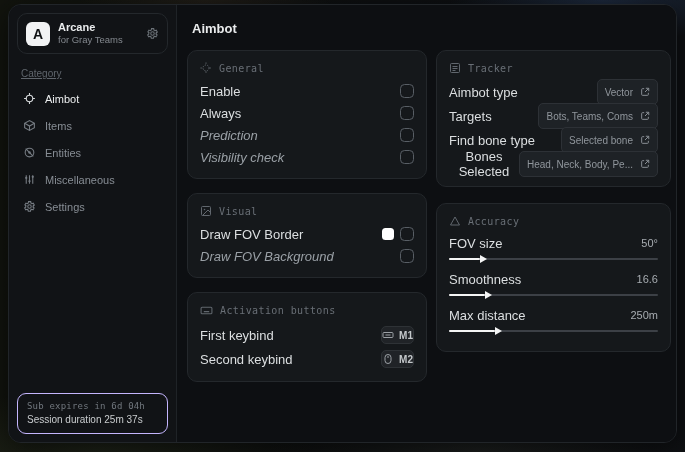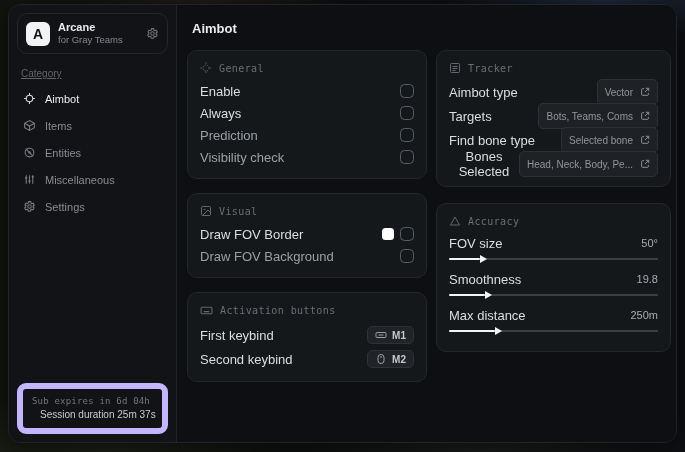--- a/index.html
+++ b/index.html
@@ -47,24 +47,24 @@
   .nav { display:flex; flex-direction:column; }
   .nav-item {
     display:flex; align-items:center; gap:9px; padding:7px 6px; border-radius:7px;
     font-size:11px; color:#878d94; cursor:default;
   }
   .nav-item.active { color:#eceeef; }
   .nav-item .nico { display:flex; align-items:center; color:#767c83; }
   .nav-item.active .nico { color:#d9dcde; }
 
   .session-card {
-    margin-top:auto; border:6px solid #c4b5fd; border-radius:9px; padding:7px 9px 8px 9px;
+    margin-top:auto; border:1px solid #c4b5fd; border-radius:9px; padding:7px 9px 8px 9px;
   }
   .session-line1 { font-family:"DejaVu Sans Mono", monospace; font-size:9px; color:#71777e; letter-spacing:0.2px; margin-bottom:3px; white-space:nowrap; }
-  .session-line2 { font-size:10px; color:#c9ccce; white-space:nowrap;margin-left:8px; }
+  .session-line2 { font-size:10px; color:#c9ccce; white-space:nowrap; }
 
   
   .main { flex:1; padding:12px 5px 0 10px; background:#0d0f12; }
   .page-title { font-size:13px; font-weight:700; color:#e9ebec; margin:4px 0 14px 5px; }
 
   .columns { display:flex; gap:9px; align-items:flex-start; }
   .col-left { width:240px; flex:0 0 240px; display:flex; flex-direction:column; gap:14px; }
   .col-right { flex:1; display:flex; flex-direction:column; gap:16px;text-align:center; }
 
   .card {
@@ -75,40 +75,40 @@
     display:flex; align-items:center; gap:7px;
     font-family:"DejaVu Sans Mono", monospace; font-size:10px; color:#696f76;
     letter-spacing:0.4px; margin:2px 0 6px 0;
   }
   .card-header .cico { display:flex; align-items:center; color:#61676e; }
 
   .row {
     display:flex; align-items:center; justify-content:space-between; height:22px;
   }
   .row-label { font-size:13px; color:#dcdfe1; }
-  .row-label.dim { color:#9aa0a6; }
+  .row-label.dim { color:#9aa0a6;font-style:italic; }
   .row-right { display:flex; align-items:center; gap:6px; }
 
   .checkbox {
     width:14px; height:14px; border:1.5px solid #585e65; border-radius:4.5px;
     background:transparent;
   }
   .swatch { width:12px; height:12px; border-radius:3.5px; }
 
   .dropdown-btn {
     display:flex; align-items:center; gap:7px; height:26px;
     background:#1e2226; border:1px solid #2d3136; border-radius:5px;
     padding:0 7px; font-size:10px; color:#90969c; white-space:nowrap;
   }
   .dropdown-btn .dico { display:flex; align-items:center; color:#888e94; }
 
   .key-btn {
     display:flex; align-items:center; gap:5px; height:18px;
     background:#202327; border:1px solid #2e3236; border-radius:5px;
-    padding:0 7px; font-size:10px; font-weight:600; color:#c4c8cb;
+    padding:0 0; font-size:10px; font-weight:600; color:#c4c8cb;
   }
   .key-btn .kico { display:flex; align-items:center; color:#9ba0a5; }
 
   .track-row { height:24px; }
   .slider-group { margin-bottom:8px; }
   .slider-head { display:flex; align-items:center; justify-content:space-between; height:20px; }
   .slider-value { font-size:11px; color:#a7acb1; }
   .slider-track { position:relative; height:2px; background:#3c4046; border-radius:2px; margin:5px 0 9px 0; }
   .slider-fill { position:relative; height:2px; background:#f4f5f5; border-radius:2px; }
   .slider-fill::after {
@@ -374,21 +374,21 @@
                 <span class="slider-value">50°</span>
               </div>
               <div class="slider-track">
                 <div class="slider-fill" style="width: 15%;"></div>
               </div>
             </div>
 
             <div class="slider-group">
               <div class="slider-head">
                 <span class="row-label">Smoothness</span>
-                <span class="slider-value">19.8</span>
+                <span class="slider-value">16.6</span>
               </div>
               <div class="slider-track">
                 <div class="slider-fill" style="width: 17%;"></div>
               </div>
             </div>
 
             <div class="slider-group" style="margin-bottom:0">
               <div class="slider-head">
                 <span class="row-label">Max distance</span>
                 <span class="slider-value">250m</span>

